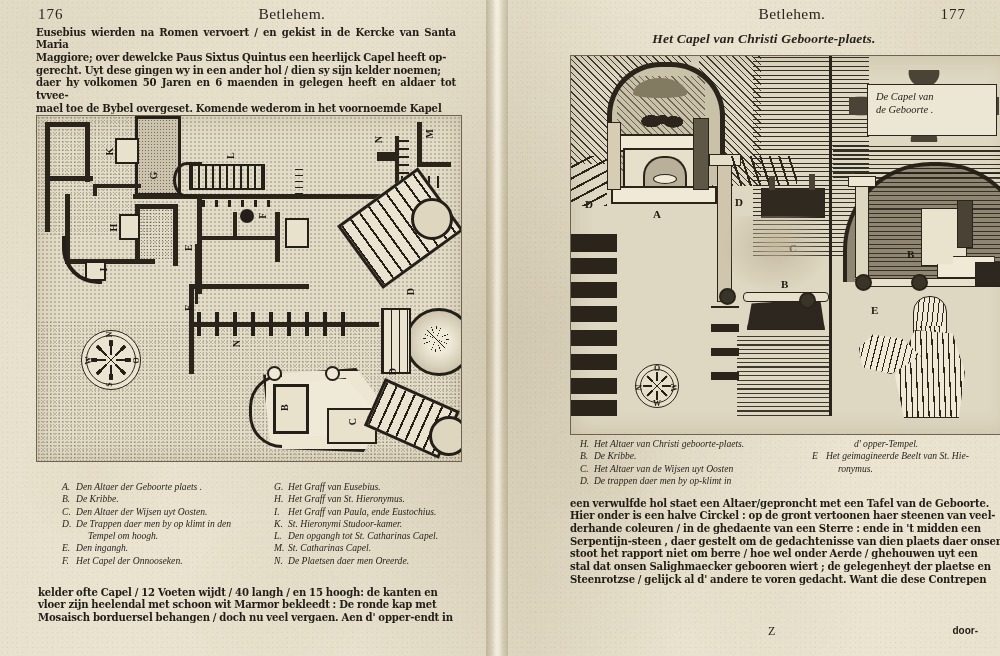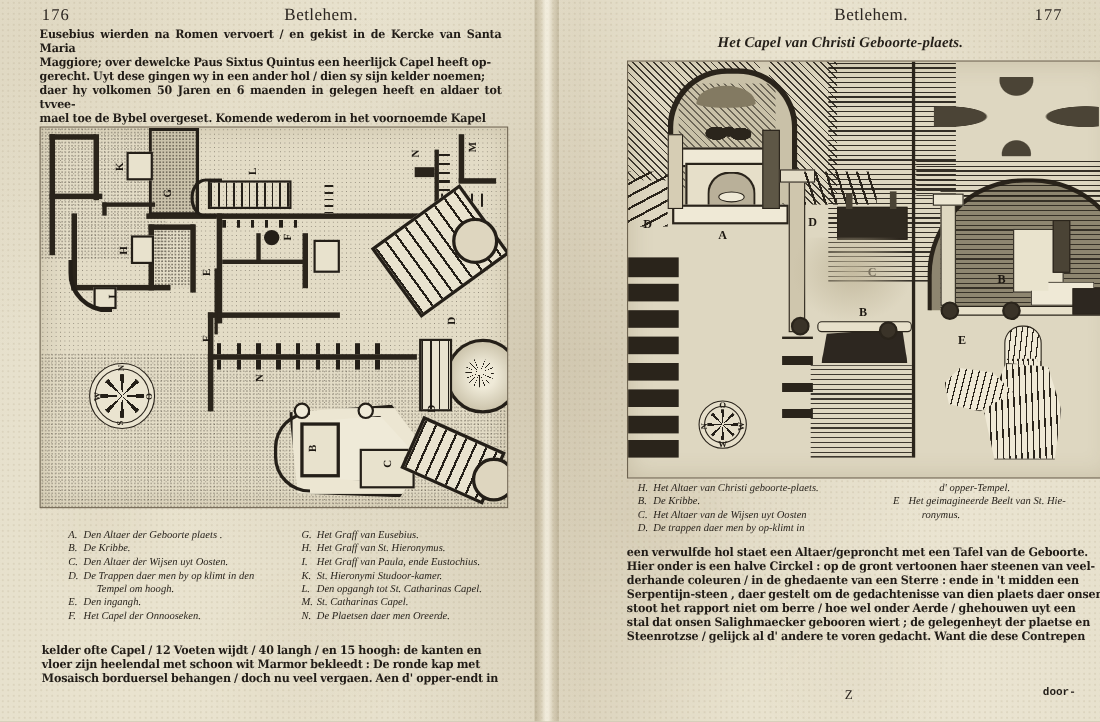--- a/index.html
+++ b/index.html
@@ -104,21 +104,21 @@
   .compass{position:absolute;border:1.6px solid #2a241c;border-radius:50%;}
   .compass .ring{position:absolute;inset:4px;border:1px solid #2a241c;border-radius:50%;}
   .compass .cl{position:absolute;font-family:"Liberation Serif",serif;
     font-size:8px;color:#241f18;font-weight:bold;}
 
   .cartouche{position:absolute;border:1.6px solid #2b251c;background:#ece6d4;
     font-family:"Liberation Serif",serif;font-style:italic;font-size:10.5px;
     color:#201b15;line-height:13px;padding:5px 8px;}
 
   .sigz{position:absolute;font-family:"Liberation Serif",serif;font-size:12px;color:#2b2520;}
-  .catch{position:absolute;font-family:Liberation Mono, monospace;font-weight:bold;
+  .catch{position:absolute;font-family:Liberation Sans, sans-serif;font-weight:bold;
     font-size:10px;color:#211c17;}
 </style>
 </head>
 <body>
 
 <div class="spread">
 
   <div class="page left">
     <div class="grain"></div>
     <div class="foxing"></div>
@@ -529,20 +529,24 @@
                     clip-path:polygon(0 38%,22% 6%,70% 16%,100% 58%,52% 100%,6% 84%);
                     background-image:repeating-linear-gradient(104deg,#2a241b 0 1.1px,rgba(255,255,255,0) 1.1px 6px);"></div>
       </div>
 
       <div style="position:absolute;left:278px;top:14px;width:150px;height:72px;
                   background:
                     radial-gradient(ellipse at 8% 50%,#4b4436 0 18%,rgba(255,255,255,0) 19%),
                     radial-gradient(ellipse at 92% 50%,#4b4436 0 18%,rgba(255,255,255,0) 19%),
                     radial-gradient(ellipse at 50% 4%,#4b4436 0 14%,rgba(255,255,255,0) 15%),
                     radial-gradient(ellipse at 50% 97%,#4b4436 0 12%,rgba(255,255,255,0) 13%);"></div>
+      <div class="cartouche" style="left:296px;top:28px;width:112px;height:40px;">
+        <div>De Capel van</div>
+        <div>de Geboorte .</div>
+      </div>
     </div>
 
     <div class="legend" style="left:52px;top:438px;width:440px;">
       <div class="col" style="width:232px;">
         <div class="row">
             <span class="key">H.</span>
             <span class="txt">Het Altaer van Christi geboorte-plaets.</span>
           </div>
         <div class="row">
             <span class="key">B.</span>

